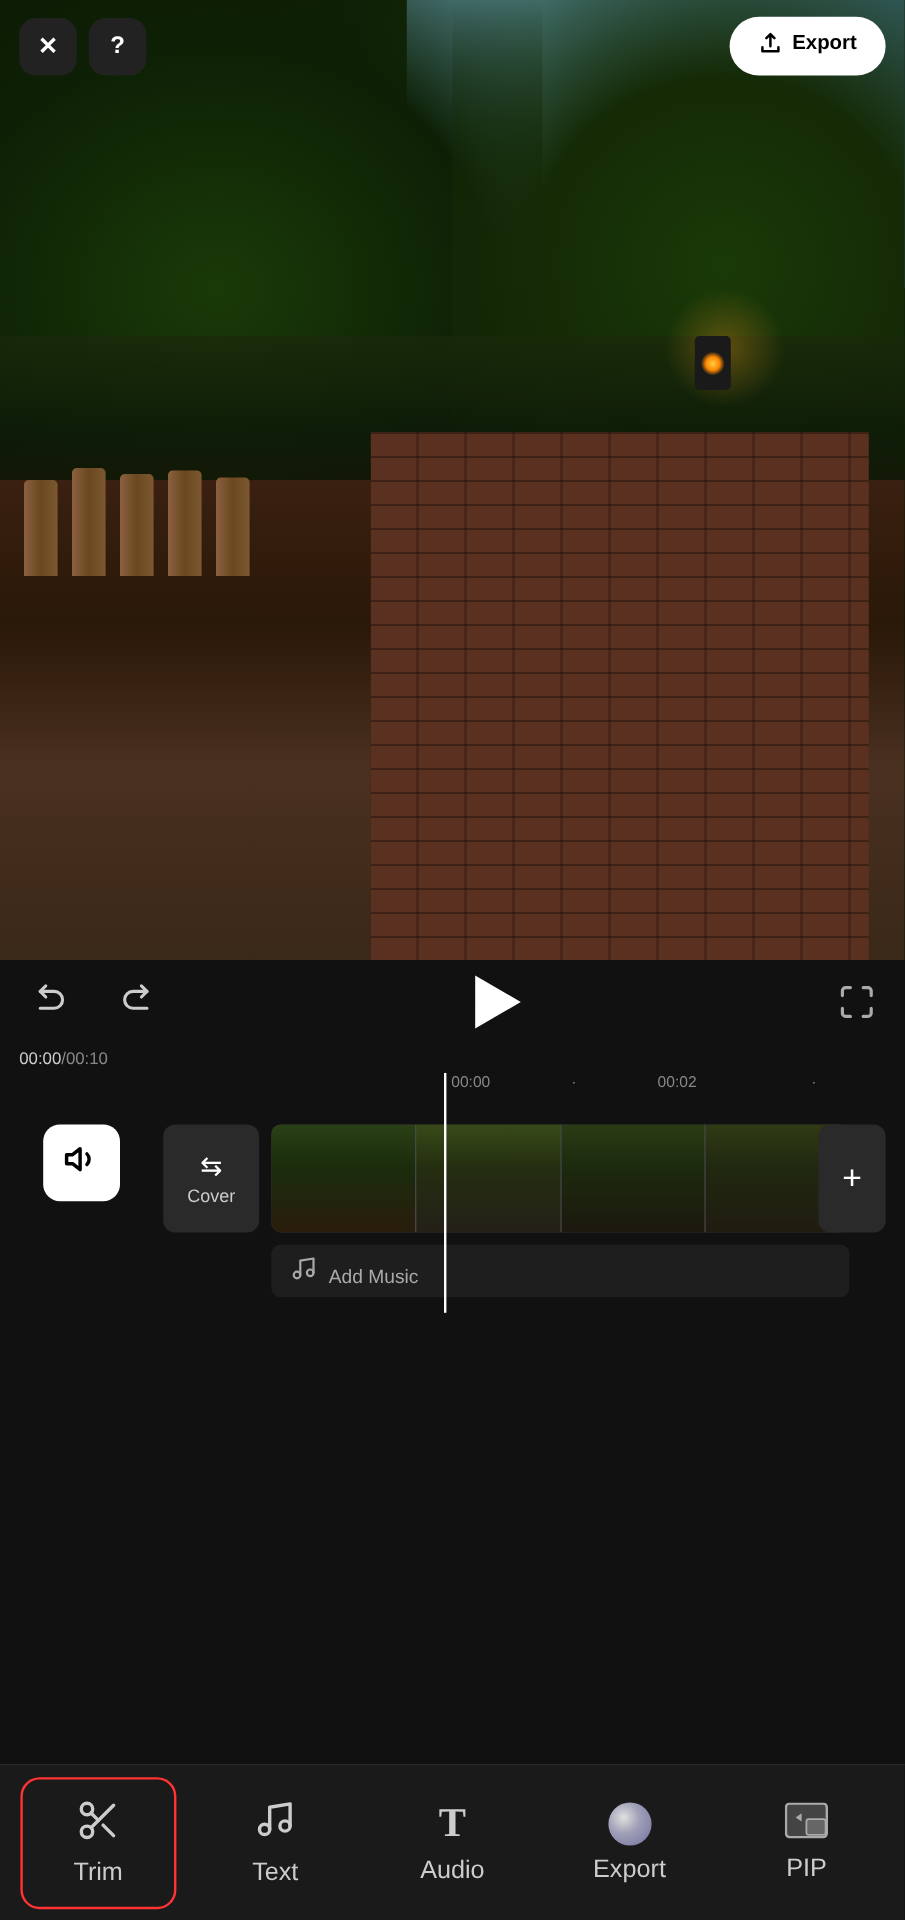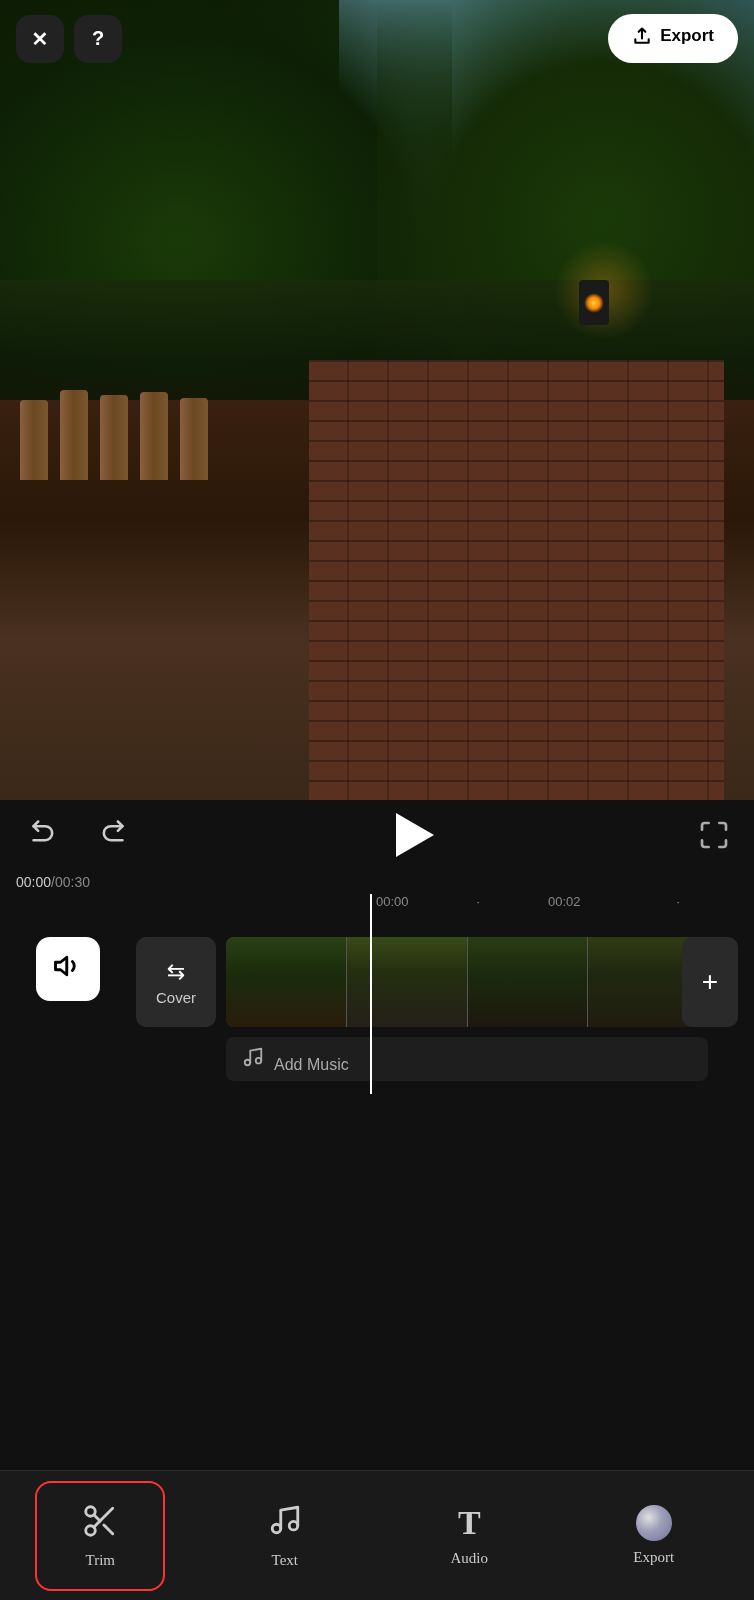--- a/index.html
+++ b/index.html
@@ -444,23 +444,22 @@
       cursor: pointer;
       border-radius: 16px;
       position: relative;
     }
 
     .tool-item.active {
       border: 2.5px solid #ff3333;
     }
 
     .tool-label {
-      font-size: 15px;
+      font-size: 21px;
       color: #ccc;
-      font-family: Liberation Serif, serif;
     }
 
     
     .note-icon {
       font-size: 30px;
       color: #ccc;
     }
 
     
     .text-icon {
@@ -551,21 +550,21 @@
     <button class="fullscreen-btn">
       <svg width="32" height="32" viewBox="0 0 24 24" fill="none" stroke="#aaa" stroke-width="2" stroke-linecap="round" stroke-linejoin="round">
         <path d="M8 3H5a2 2 0 0 0-2 2v3m18 0V5a2 2 0 0 0-2-2h-3m0 18h3a2 2 0 0 0 2-2v-3M3 16v3a2 2 0 0 0 2 2h3"></path>
       </svg>
     </button>
   </div>
 
   <div class="time-display">
     <span class="time-text time-current">00:00</span>
     <span class="time-text"> / </span>
-    <span class="time-text">00:30</span>
+    <span class="time-text">00:10</span>
   </div>
 
   <div class="timeline-area">
 
     <div class="ruler-row">
       <span class="time-marker" style="left: 360px;">00:00</span>
       <span class="time-marker" style="left: 460px;">·</span>
       <span class="time-marker" style="left: 532px;">00:02</span>
       <span class="time-marker" style="left: 660px;">·</span>
     </div>
@@ -645,16 +644,26 @@
     <div class="tool-item">
       <span class="text-icon">T</span>
       <span class="tool-label">Audio</span>
     </div>
 
     <div class="tool-item">
       <div class="sticker-sphere"></div>
       <span class="tool-label">Export</span>
     </div>
 
+    <div class="tool-item">
+      <span>
+        <svg width="36" height="30" viewBox="0 0 36 30" fill="none">
+          <rect x="1" y="1" width="34" height="28" rx="3" stroke="#aaa" stroke-width="2" fill="#444"></rect>
+          <rect x="18" y="14" width="16" height="13" rx="2" stroke="#aaa" stroke-width="1.5" fill="#666"></rect>
+          <path d="M14 9l-5 3.5L14 16V9z" fill="#aaa"></path>
+        </svg>
+      </span>
+      <span class="tool-label">PIP</span>
+    </div>
 
   </div>
 
 </div>
 
 </body></html>

